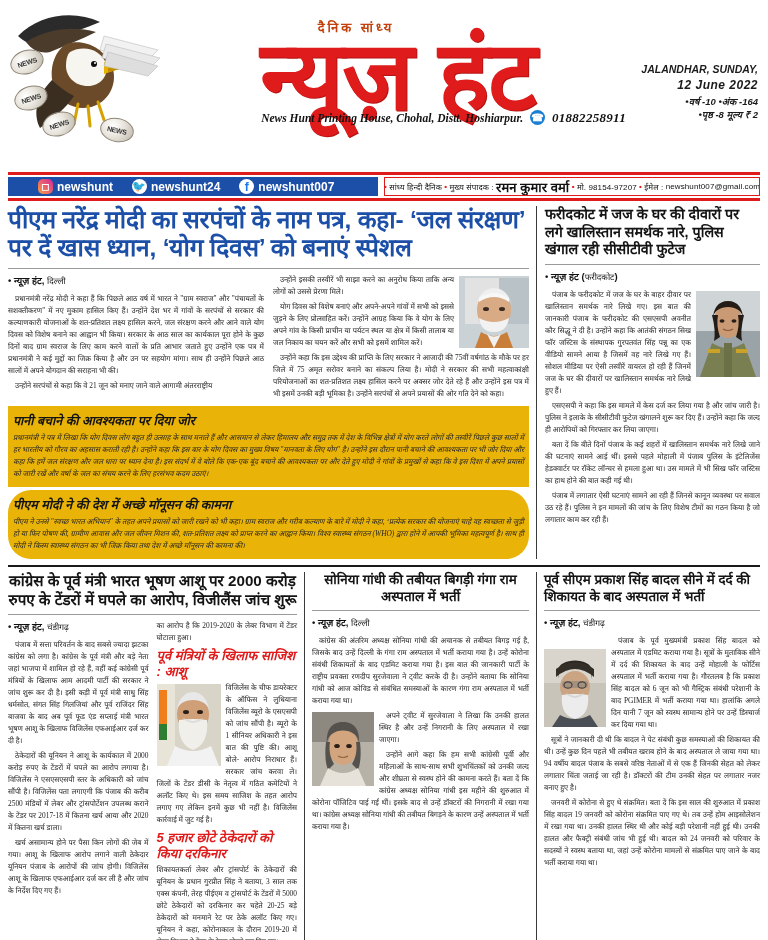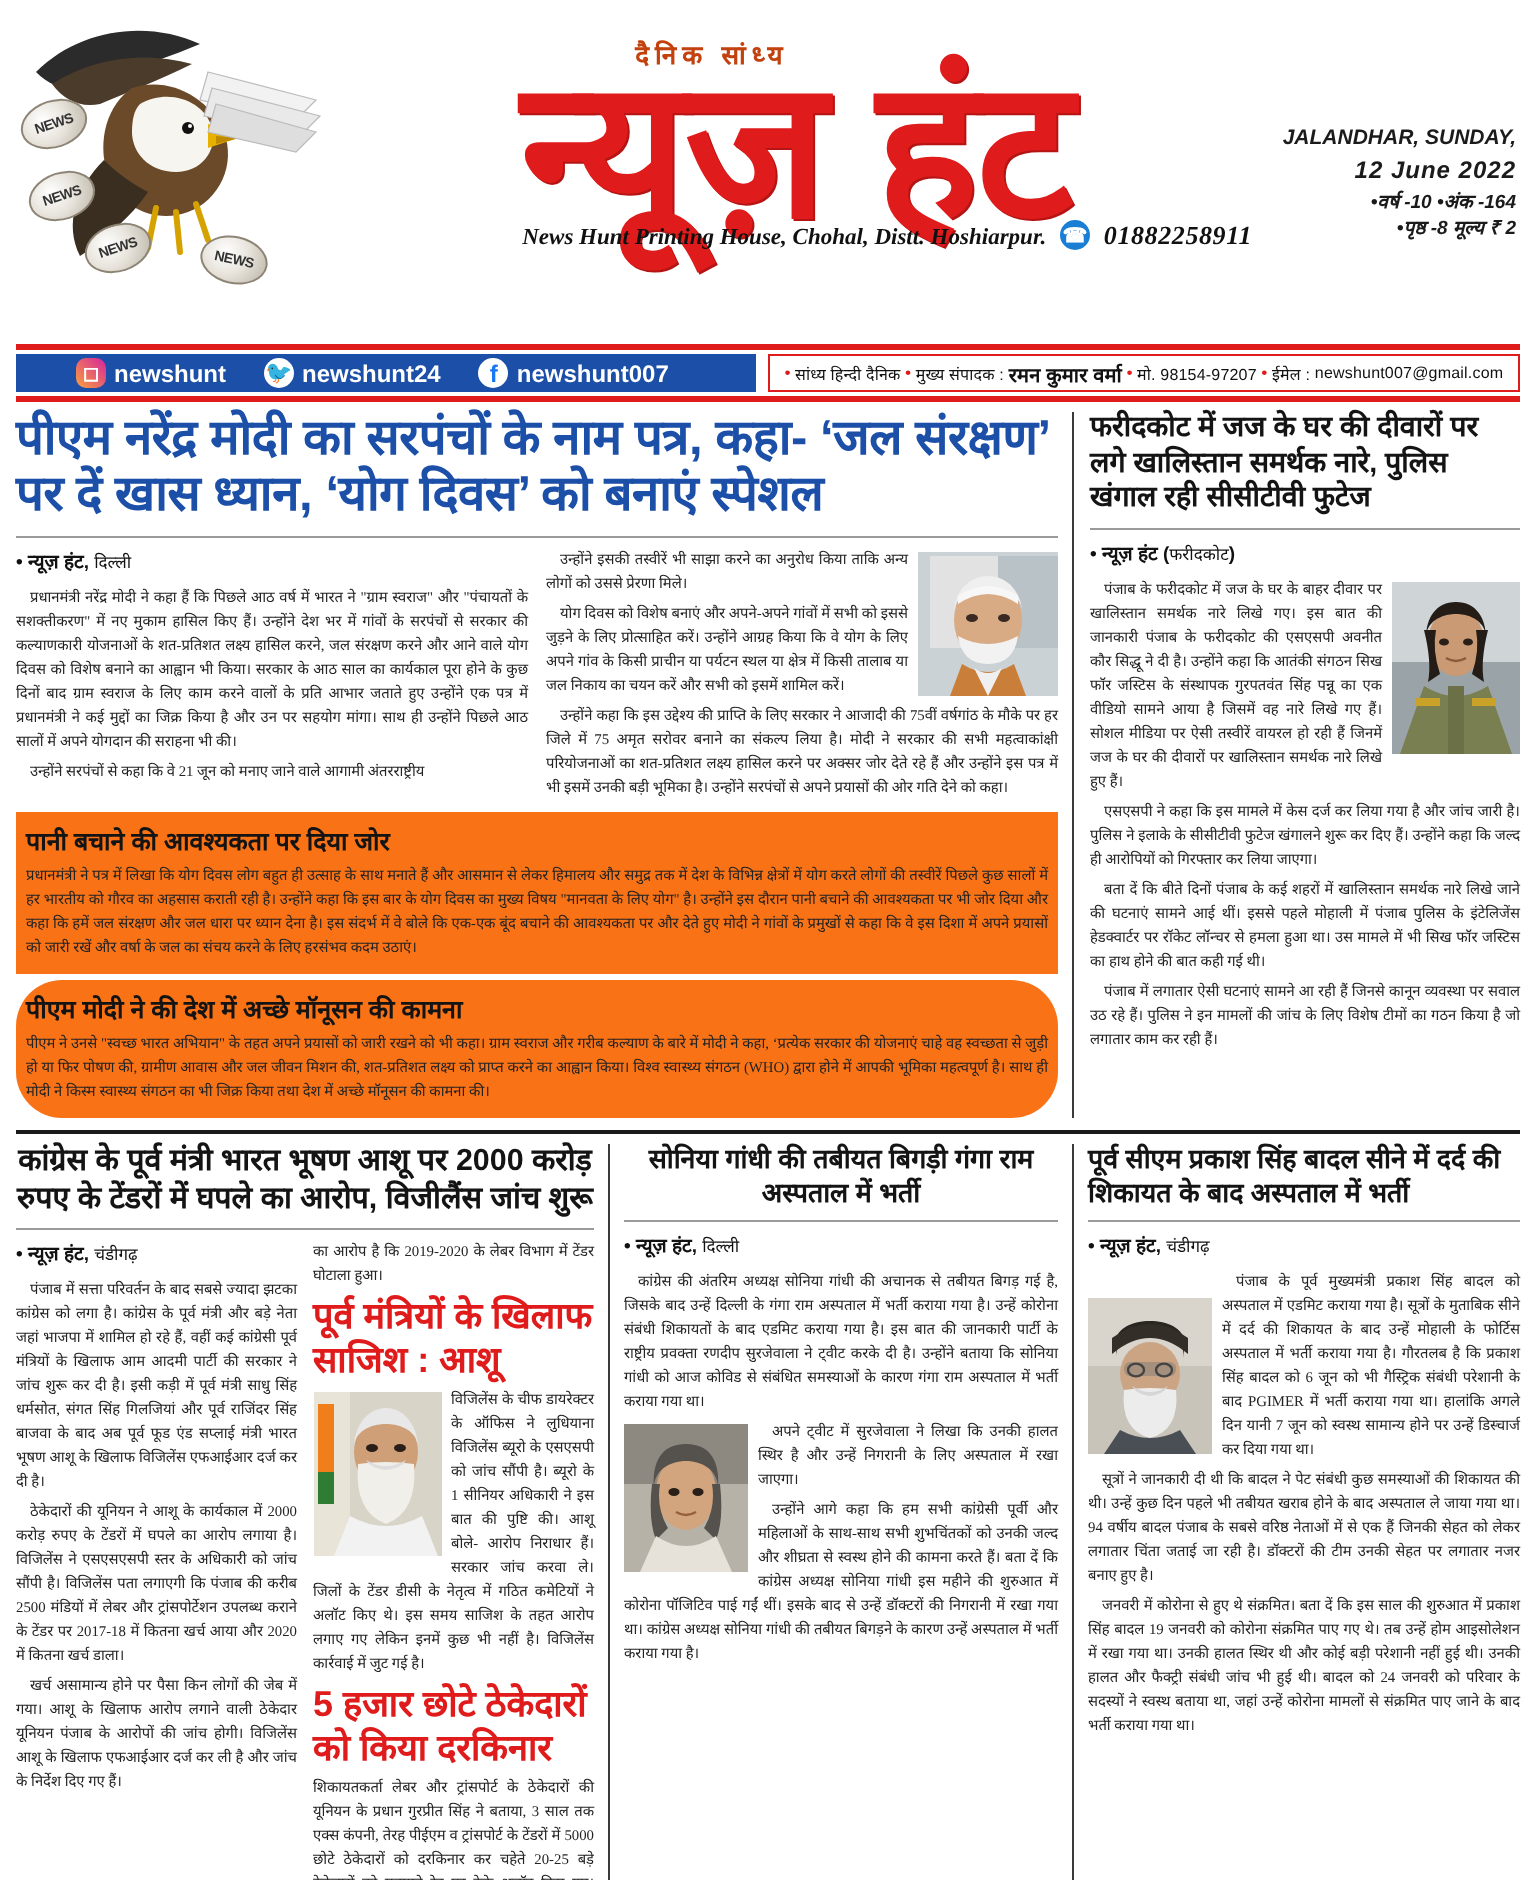--- a/index.html
+++ b/index.html
@@ -71,52 +71,52 @@
   .ico { width:15px; height:15px; border-radius:4px; display:flex; align-items:center;
          justify-content:center; font-size:10px; color:#fff; flex:0 0 15px; }
   .ico.insta { background:linear-gradient(45deg,#f9a03c,#d6249f); border-radius:5px; }
   .ico.tw { background:#fff; color:#1da1f2; border-radius:50%; font-size:11px; }
   .ico.fb { background:#fff; color:#1877f2; border-radius:50%; font-weight:bold; font-size:12px; }
   .social-right {
     flex:1; border:1.5px solid #e01b1b; display:flex; align-items:center; justify-content:center;
     font-family:"Liberation Sans", sans-serif; font-size:8px; color:#111; margin-left:6px;
     letter-spacing:0.1px; white-space:nowrap; overflow:hidden;
   }
-  .social-right b { font-size:10px; }
+  .social-right b { font-size:13px; }
   .sr-red { color:#e01b1b; font-weight:bold; }
 
   
   .hl-blue { color:#1b4fa8; font-family:"Liberation Sans", sans-serif; font-weight:bold; }
   .hl-black { color:#141414; font-family:"Liberation Sans", sans-serif; font-weight:bold; }
   .byline { font-size:9.5px; font-weight:bold; color:#111; font-family:"Liberation Sans", sans-serif; margin-bottom:6px; }
   .byline .city { font-weight:normal; font-size:8.5px; }
   .body-txt {
     font-size:7.4px; line-height:1.62; text-align:justify; color:#232323;
     font-family:"Liberation Serif", serif; hyphens:auto;
   }
   .body-txt p { margin-bottom:3px; text-indent:7px; }
   .sub-head {
     font-family:"Liberation Sans", sans-serif; font-weight:bold;
     font-size:12.5px; color:#141414; line-height:1.2; margin:4px 0 3px;
   }
-  .sub-head.red { color:#e01b1b; font-size:18px; }
+  .sub-head.red { color:#e01b1b; font-size:13px;font-style:italic; }
   .hr-thin { height:1px; background:#9a9a9a; margin:5px 0; }
   .hr-thick { height:2.5px; background:#1a1a1a; margin:6px 0 5px; }
 
   
   .photo { background:#cfcfcf; position:relative; overflow:hidden; border:0; }
 
   
   .sec-top { display:flex; gap:0; margin-top:5px; }
   .col-main { flex:1; padding-right:7px; }
   .col-right { flex:0 0 224px; border-left:1px solid #3a3a3a; padding-left:8px; }
   .main-head { font-size:24.5px; line-height:1.16; letter-spacing:-0.2px; }
   .right-head { font-size:14.3px; line-height:1.24; color:#141414;
                 font-family:"Liberation Sans", sans-serif; font-weight:bold; }
-  .box-grey { background:#f97316; padding:4px 5px; }
+  .box-grey { background:#eab308; padding:4px 5px;font-style:italic; }
 
   
   .sec-bot { display:flex; margin-top:4px; }
   .bcol-1 { flex:0 0 296px; padding-right:7px; }
   .bcol-2 { flex:0 0 232px; border-left:1px solid #3a3a3a; padding:0 7px; }
   .bcol-3 { flex:1; border-left:1px solid #3a3a3a; padding-left:7px; }
   .bot-head-1 { font-size:15.2px; line-height:1.22;text-align:center; }
   .bot-head-2 { font-size:13.4px; line-height:1.24; text-align:center; }
   .bot-head-3 { font-size:13.4px; line-height:1.24; }
   .float-img-l { float:left; margin:2px 5px 3px 0; }

